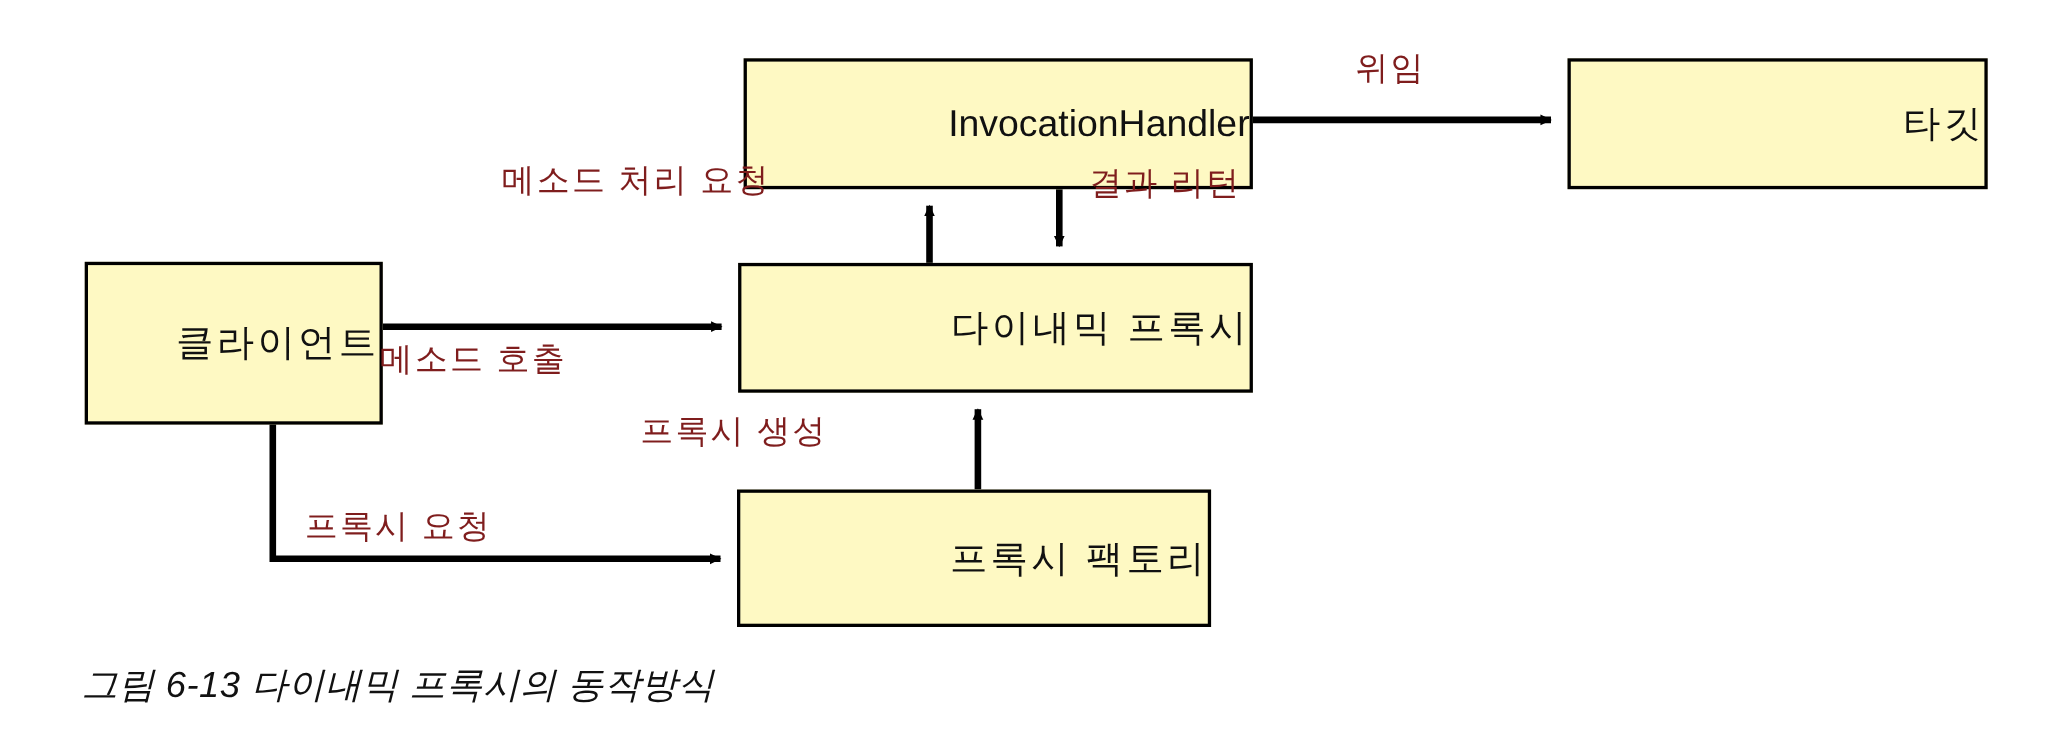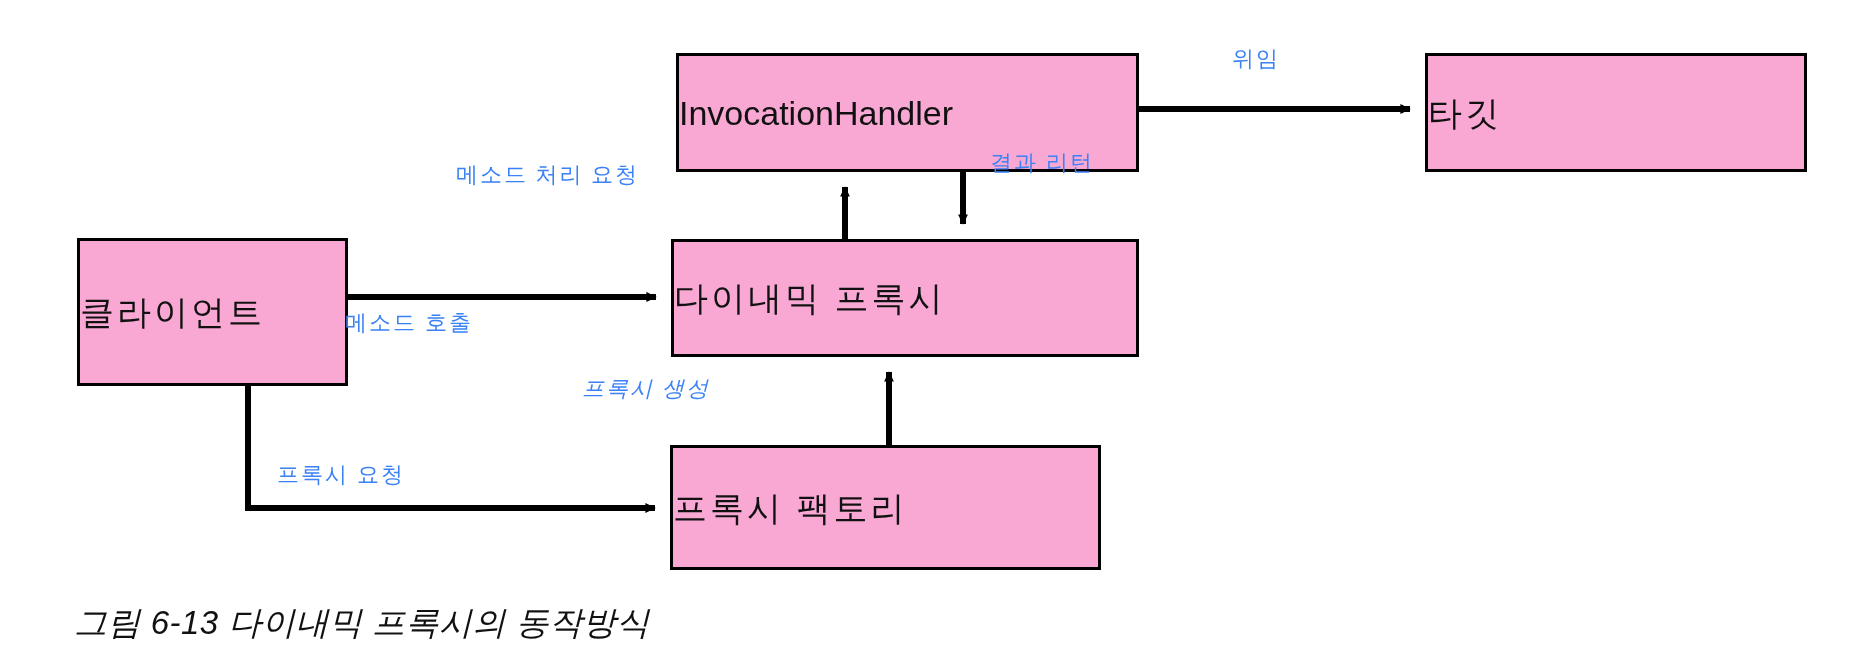--- a/index.html
+++ b/index.html
@@ -15,43 +15,43 @@
     position: relative;
     width: 1876px;
     height: 670px;
     background: #ffffff;
     overflow: hidden;
   }
   .node {
     position: absolute;
     box-sizing: border-box;
     border: 3px solid #000000;
-    background: #f9a8d4;
+    background: #fef9c3;
     display: flex;
     align-items: center;
-    justify-content: flex-start;
+    justify-content: flex-end;
   }
   .node-label {
     font-size: 34px;
     line-height: 1;
     color: #111111;
     white-space: nowrap;
     letter-spacing: 0.5px;
   }
   .node-label.latin {
     letter-spacing: 0px;
   }
   .node-label.ko {
     letter-spacing: 3px;
   }
   .edge-label {
     position: absolute;
-    font-size: 22px;
+    font-size: 30px;
     line-height: 1;
-    color: #3b82f6;
+    color: #7f1d1d;
     white-space: nowrap;
     letter-spacing: 2px;
   }
   #caption {
     position: absolute;
     font-size: 33px;
     line-height: 1;
     color: #111111;
     white-space: nowrap;
     letter-spacing: 0.5px;
@@ -68,24 +68,24 @@
 
   
   #node-invocationhandler { left: 676px;  top: 53px;  width: 463px; height: 119px; }
   #node-target            { left: 1425px; top: 53px;  width: 382px; height: 119px; }
   #node-dynamicproxy      { left: 671px;  top: 239px; width: 468px; height: 118px; }
   #node-client            { left: 77px;   top: 238px; width: 271px; height: 148px; }
   #node-proxyfactory      { left: 670px;  top: 445px; width: 431px; height: 125px; }
 
   
   #label-delegate    { left: 1232px; top: 48px;  }
-  #label-method-req  { left: 456px;  top: 164px; font-family: Liberation Serif, serif; }
+  #label-method-req  { left: 456px;  top: 150px; }
   #label-result-ret  { left: 990px;  top: 152px; }
   #label-method-call { left: 345px;  top: 312px; }
-  #label-proxy-make  { left: 582px;  top: 378px; font-style: italic; }
+  #label-proxy-make  { left: 582px;  top: 378px; }
   #label-proxy-req   { left: 277px;  top: 464px; }
 
   #caption { left: 74px; top: 606px; }
 </style>
 </head>
 <body>
 
 <div id="canvas">
 
   <svg class="wires" viewBox="0 0 1876 670" xmlns="http://www.w3.org/2000/svg">

